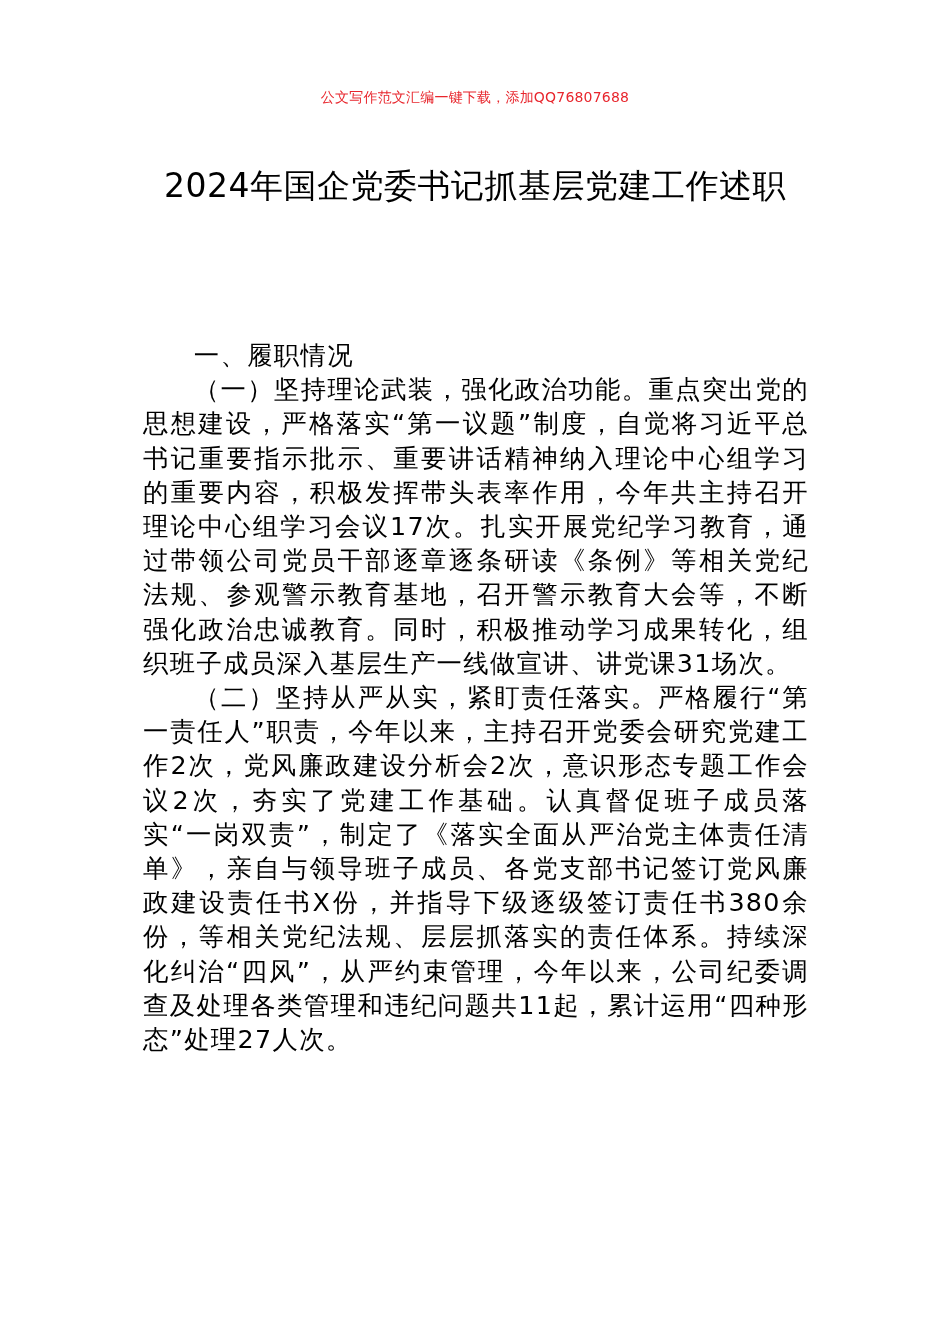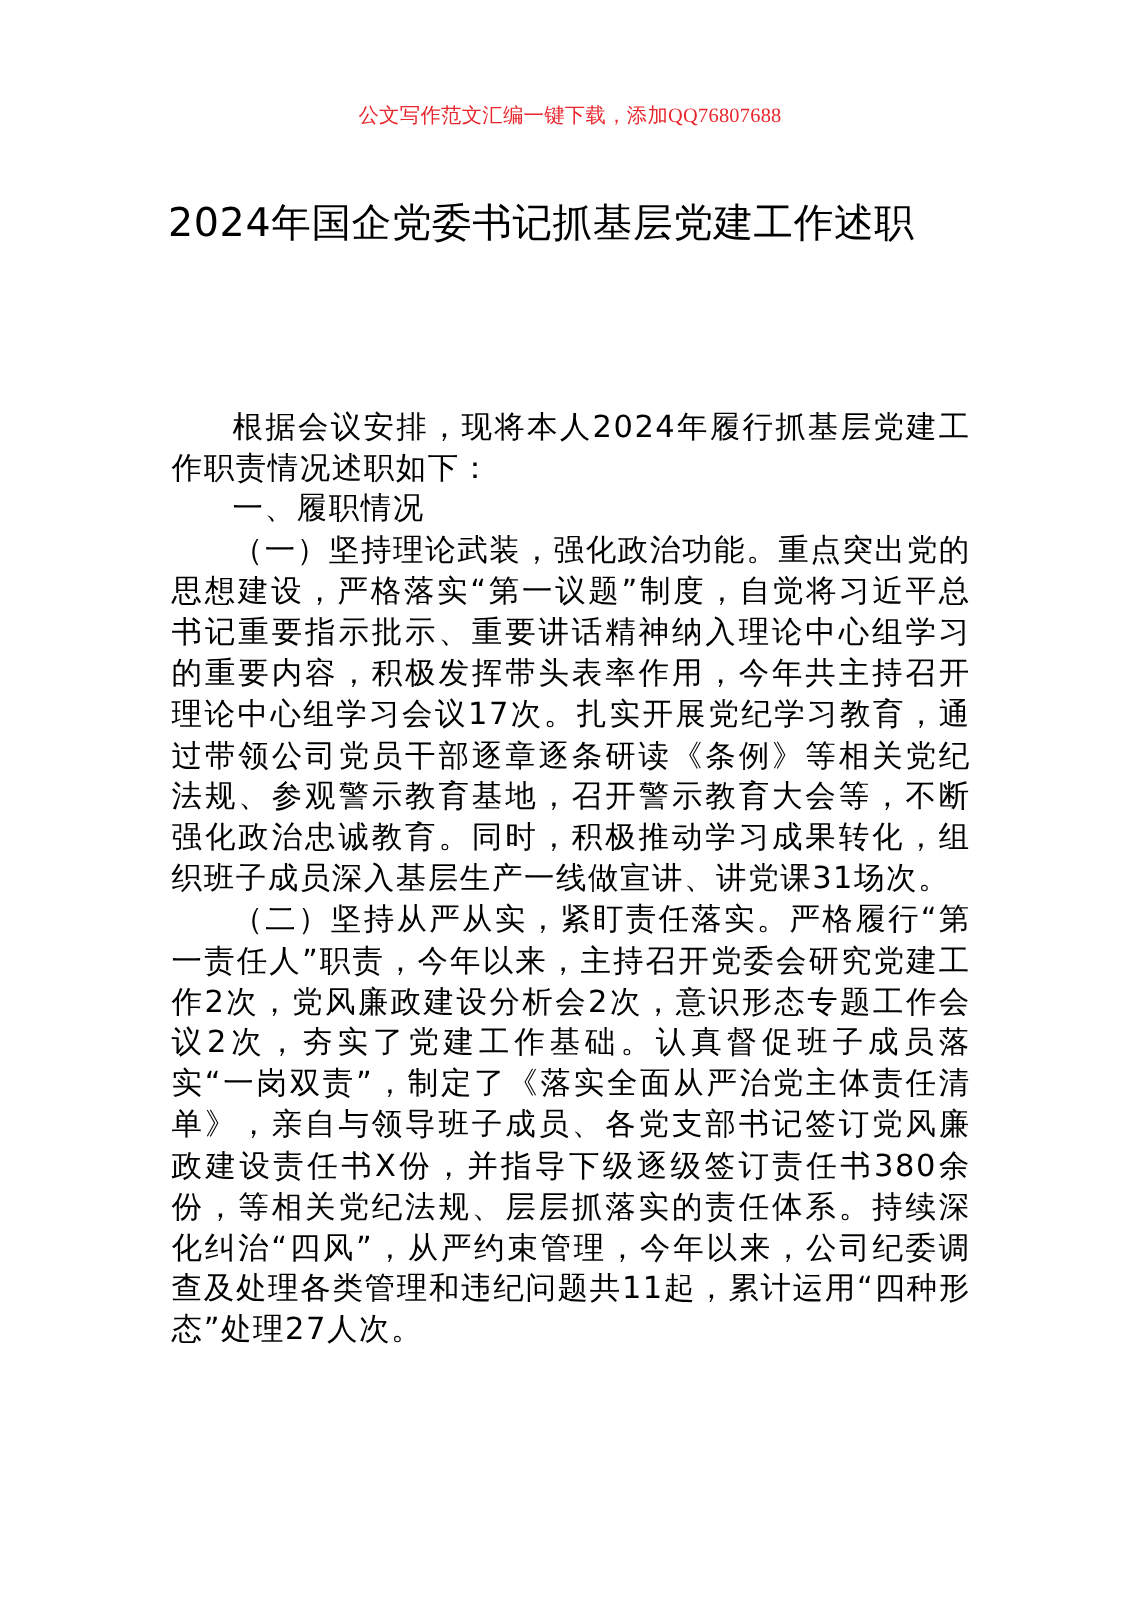--- a/index.html
+++ b/index.html
@@ -1,34 +1,33 @@
 <!DOCTYPE html>
 <html><head>
 <meta charset="utf-8">
 <style>
   html, body { margin: 0; padding: 0; background: #ffffff; }
   body { width: 950px; height: 1344px; position: relative; overflow: hidden;
          font-family: "DejaVu Sans", "Liberation Sans", sans-serif; color: #000; }
   .watermark { position: absolute; top: 84px; left: 0; width: 950px; text-align: center;
-               color: #e8262d; font-size: 17px; line-height: 26px; letter-spacing: 0.2px; font-family: Liberation Serif, serif; }
-  .title { position: absolute; top: 152px; left: 140px; width: 670px; 
+               color: #e8262d; font-size: 14px; line-height: 26px; letter-spacing: 0.2px; }
+  .title { position: absolute; top: 152px; left: 140px; width: 670px; text-align: center;
            font-size: 33px; line-height: 68px; letter-spacing: 0.5px; }
   .body { position: absolute; top: 338px; left: 143px; width: 666px;
           font-size: 25.4px; line-height: 34.2px; letter-spacing: 1.3px;
           text-align: justify; }
   .body p { margin: 0; text-indent: 2em; }
   .body p.heading { text-indent: 2em; }
 </style>
 </head>
 <body>
 
 <div class="watermark">公文写作范文汇编一键下载，添加QQ76807688</div>
 
 <div class="title">
   <div>2024年国企党委书记抓基层党建工作述职</div>
 </div>
 
 <div class="body">
-  <p>根据会议安排，现将本人2024年履行抓基层党建工作职责情况述职如下：</p>
   <p class="heading">一、履职情况</p>
   <p>（一）坚持理论武装，强化政治功能。重点突出党的思想建设，严格落实“第一议题”制度，自觉将习近平总书记重要指示批示、重要讲话精神纳入理论中心组学习的重要内容，积极发挥带头表率作用，今年共主持召开理论中心组学习会议17次。扎实开展党纪学习教育，通过带领公司党员干部逐章逐条研读《条例》等相关党纪法规、参观警示教育基地，召开警示教育大会等，不断强化政治忠诚教育。同时，积极推动学习成果转化，组织班子成员深入基层生产一线做宣讲、讲党课31场次。</p>
   <p>（二）坚持从严从实，紧盯责任落实。严格履行“第一责任人”职责，今年以来，主持召开党委会研究党建工作2次，党风廉政建设分析会2次，意识形态专题工作会议2次，夯实了党建工作基础。认真督促班子成员落实“一岗双责”，制定了《落实全面从严治党主体责任清单》，亲自与领导班子成员、各党支部书记签订党风廉政建设责任书X份，并指导下级逐级签订责任书380余份，等相关党纪法规、层层抓落实的责任体系。持续深化纠治“四风”，从严约束管理，今年以来，公司纪委调查及处理各类管理和违纪问题共11起，累计运用“四种形态”处理27人次。</p>
 </div>
 
 </body></html>

